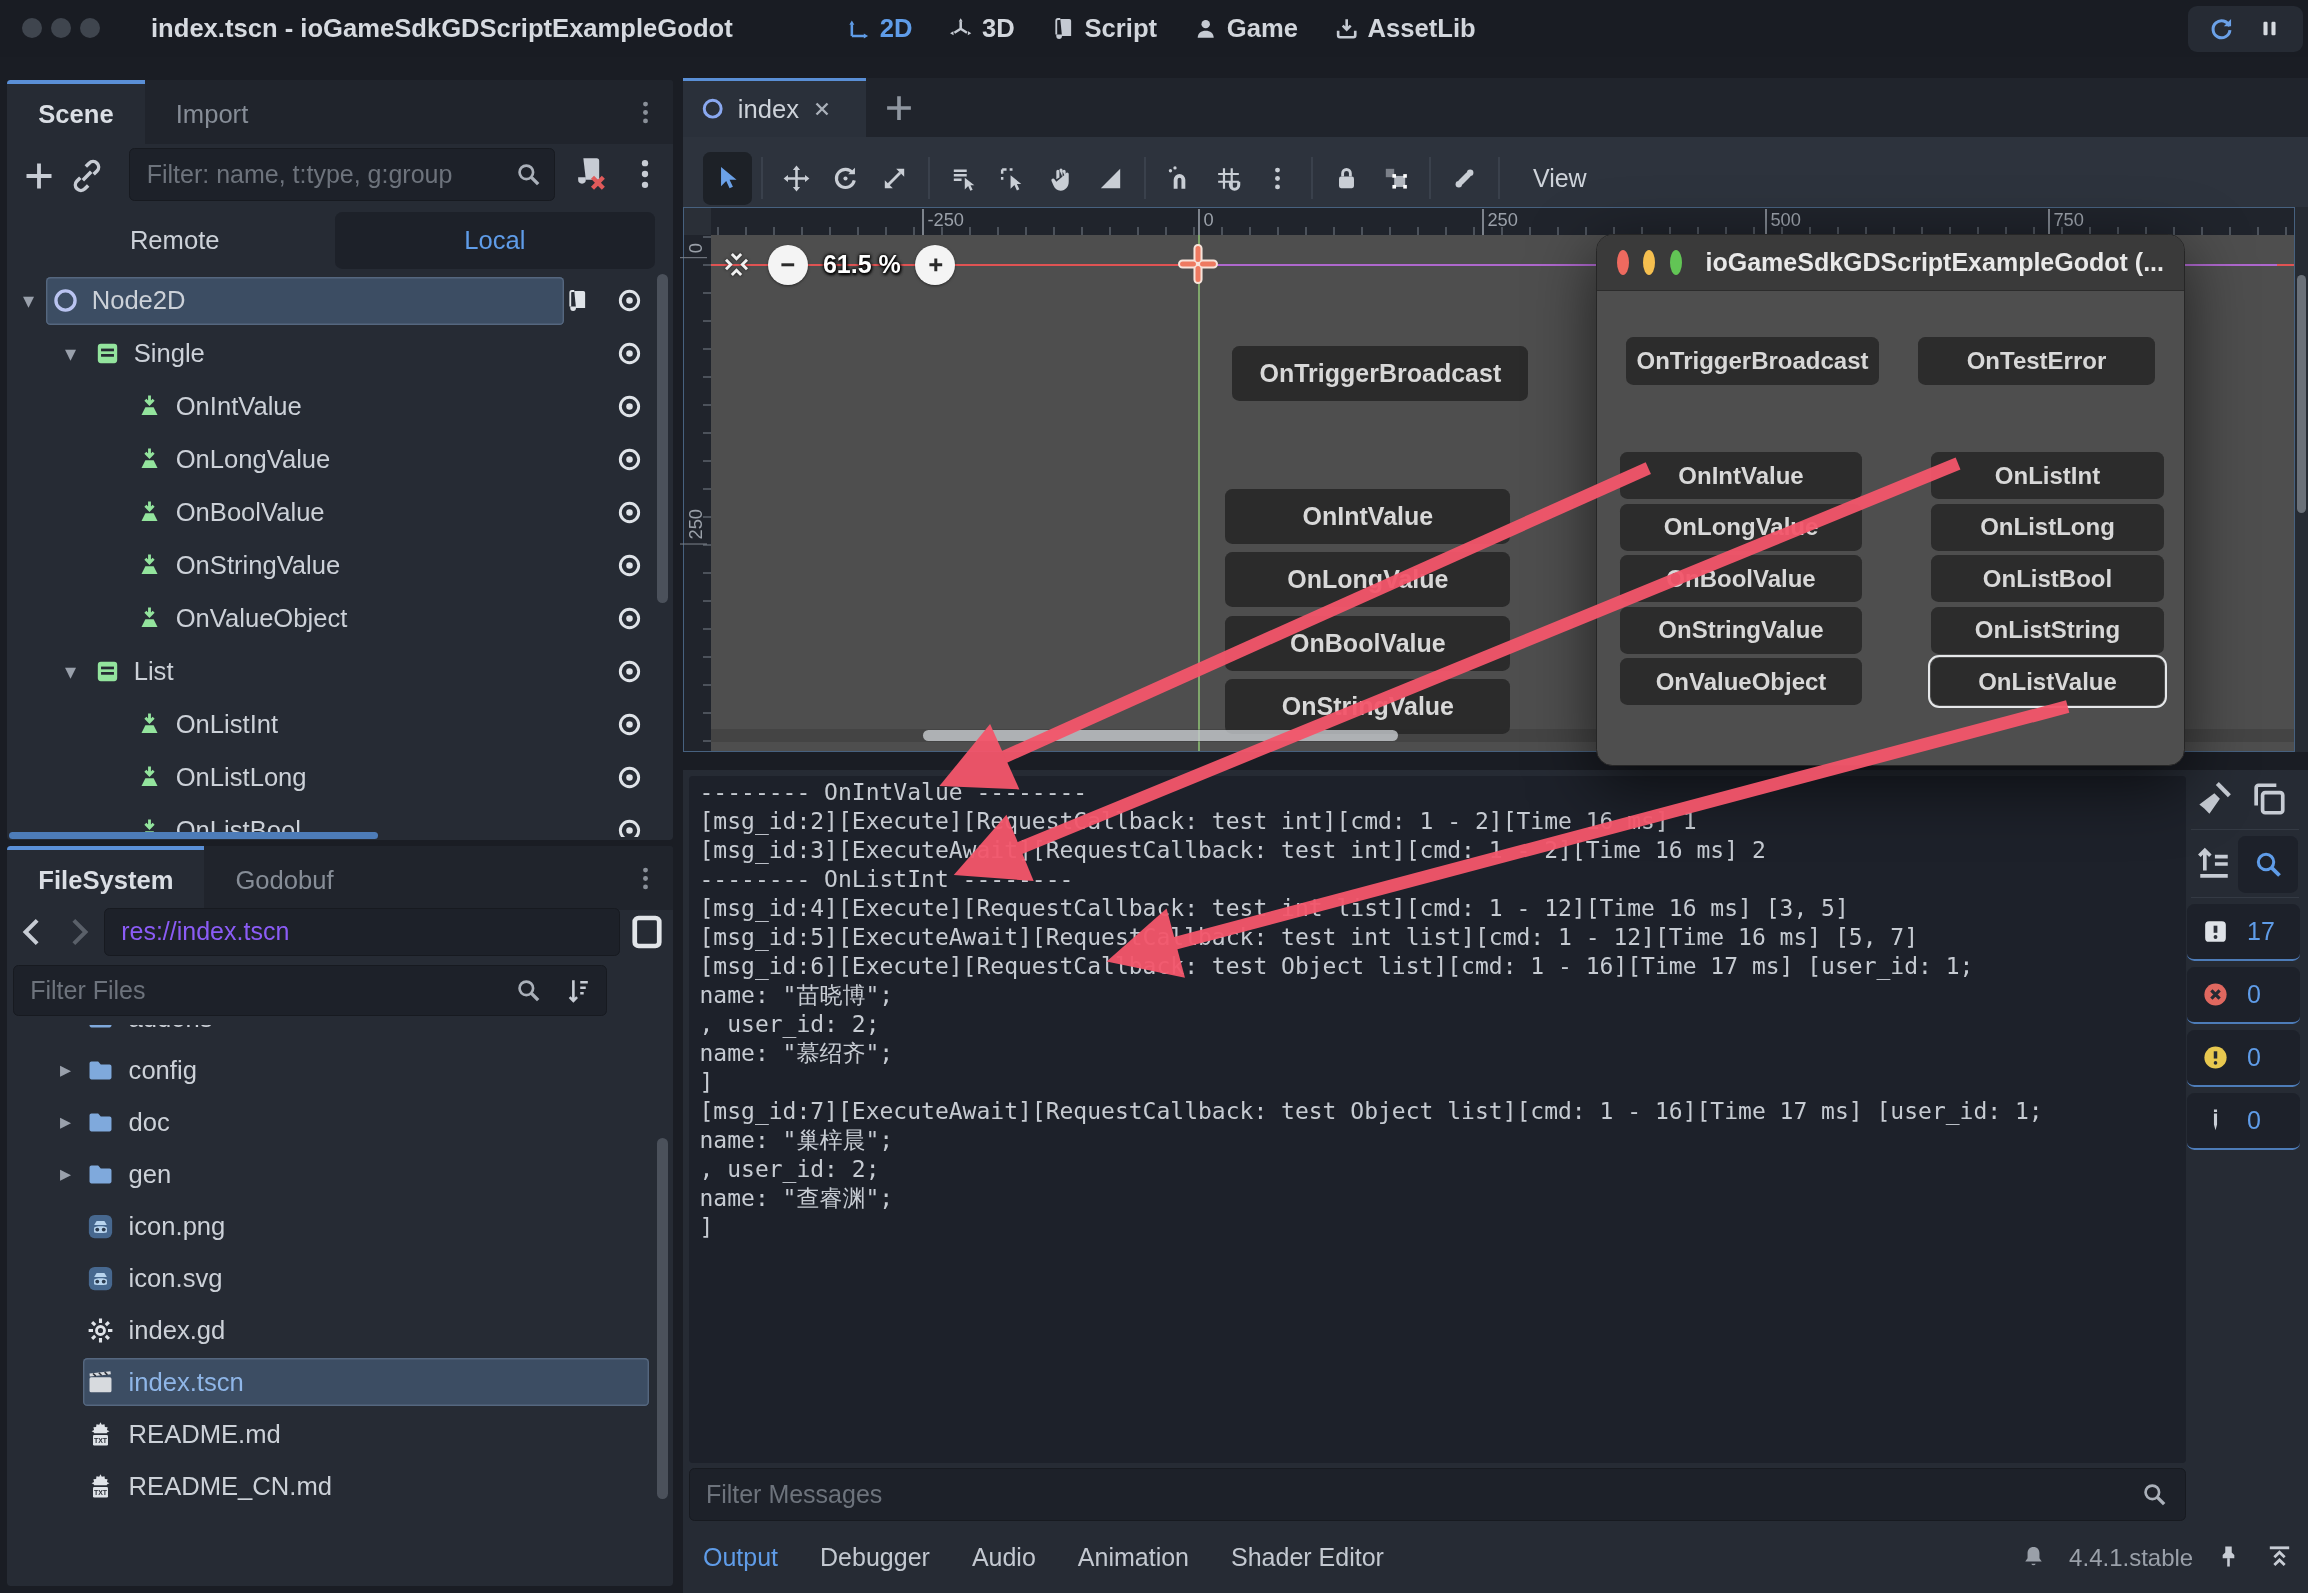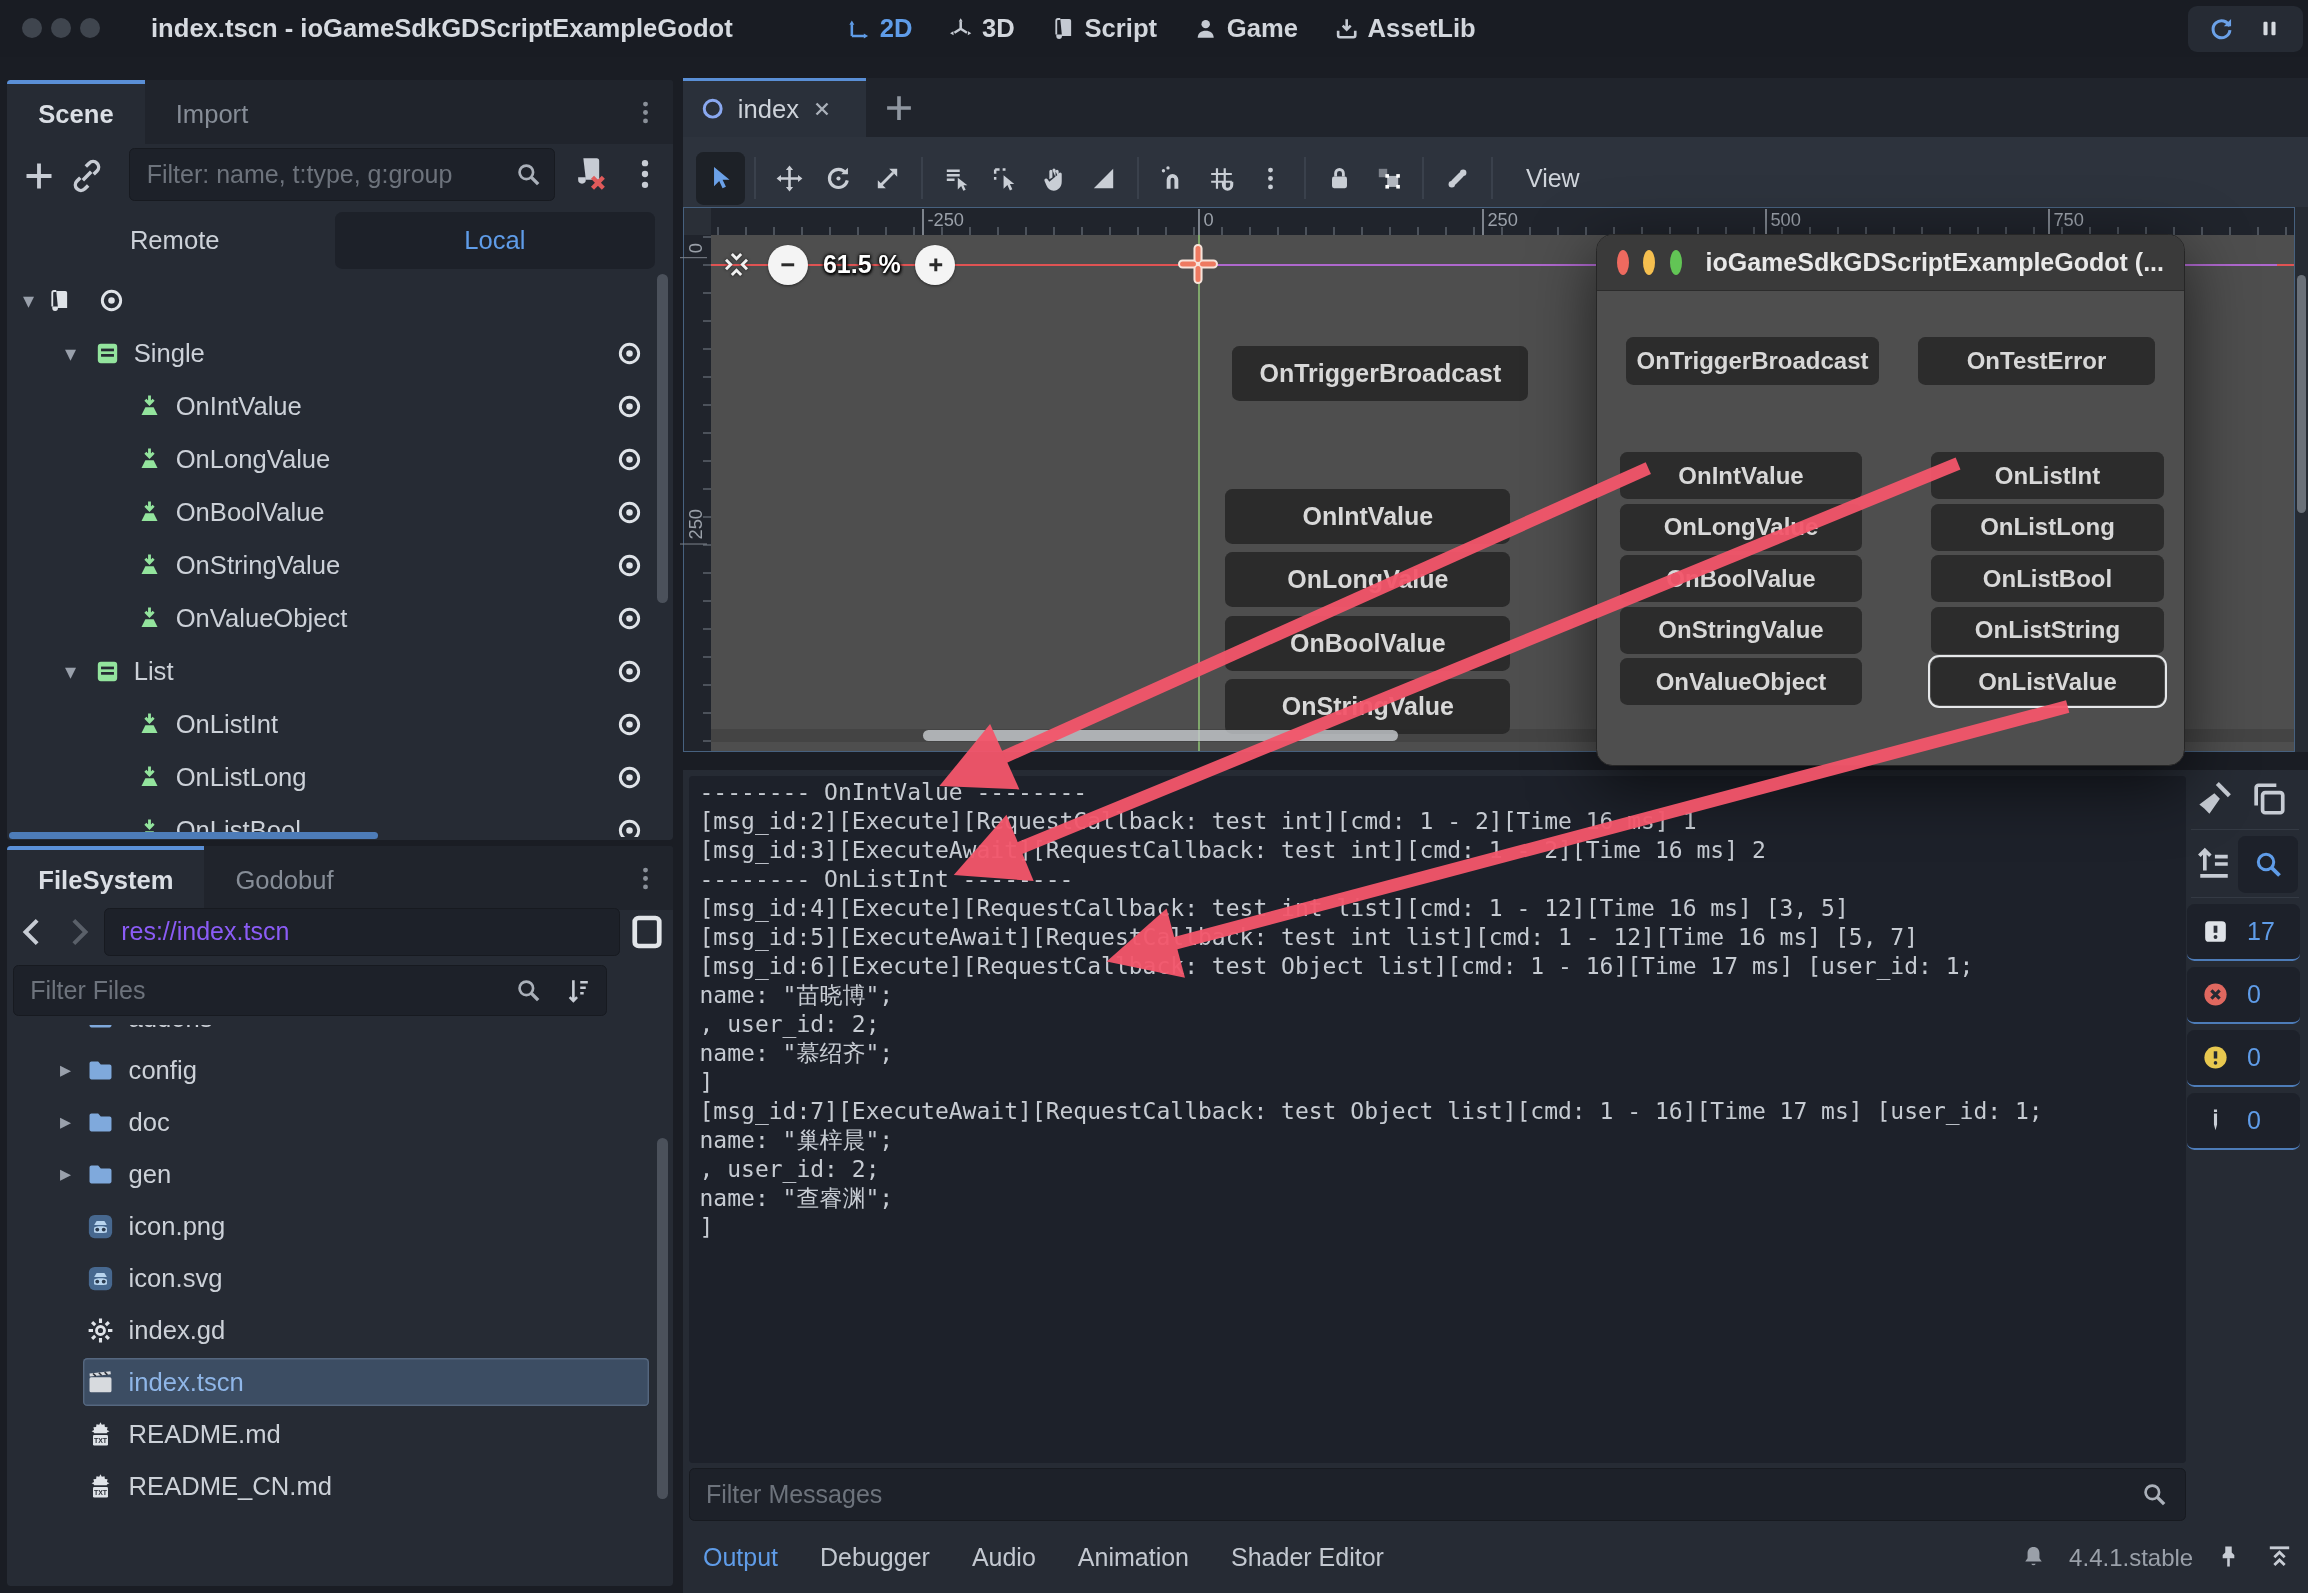--- a/index.html
+++ b/index.html
@@ -74,21 +74,21 @@
 .fi[data-icon=folder]{color:#7fa9dc}
 .fi[data-icon=gear],.fi[data-icon=doctxt]{color:#dfe3e8}
 .fi[data-icon=clapper]{color:#d7dade}
 
 
 .vp-tabs{position:absolute;left:683px;top:78px;right:0;height:59px;background:#20242c}
 .vp-tab{position:absolute;left:0;top:0;width:183px;height:59px;background:#2a303a;border-top:3.7px solid #5a8fd6;display:flex;align-items:center;gap:11px;padding:0 16.4px;font-size:25.6px;color:#ced3da}
 .vp-tab .ic.n2{width:27.4px;height:27.4px;color:#8aa8f0}
 .vp-tab .ic.x{width:24px;height:24px;color:#aab0b9}
 .vp-plus{position:absolute;left:197px;top:11px;width:38px;height:38px;color:#8f96a0}
-.toolbar{position:absolute;left:683px;top:137px;right:0;height:82px;background:#2d333d;display:flex;align-items:center;padding-left:13px}
+.toolbar{position:absolute;left:683px;top:137px;right:0;height:82px;background:#2d333d;display:flex;align-items:center;padding-left:20px}
 .tbtn{width:49px;height:53px;display:flex;align-items:center;justify-content:center;color:#c9ced5}
 .tbtn .ic{width:31px;height:31px}
 .tbtn.active{background:#1d2127;border-radius:7.3px;color:#6ba1e8}
 .tsep{width:1.8px;height:42px;background:#3a414c;margin:0 9.1px}
 .view-menu{font-size:25px;color:#ced3da;padding:0 24px}
 
 
 .canvas-wrap{position:absolute;left:683px;top:207px;width:1612px;height:545px;border:1.8px solid #47617f;background:#20242c}
 .ruler-corner{position:absolute;left:0;top:0;width:27.4px;height:27.4px;background:#2a2f37}
 .ruler-top{position:absolute;left:27.4px;top:0;right:0;height:27.4px;background:#20242c;background-image:repeating-linear-gradient(90deg,#4c525b 0 1.8px,transparent 1.8px 28px);background-size:100% 8.2px;background-repeat:no-repeat;background-position:5.5px 19px}
@@ -309,20 +309,28 @@
           <span>Local</span>
         </div>
 
     </div>
 
     <div class="tree">
 
         <div class="trow sel">
           <span class="indent" style="flex: 0 0 0px;"></span>
           <span class="expander">▾</span>
+          <div class="main">
+            <span class="ic ni" data-icon="node2d">
+              <svg viewBox="0 0 24 24" fill="none">
+                <circle cx="12" cy="12" r="7.4" stroke="currentColor" stroke-width="2.6"></circle>
+              </svg>
+            </span>
+            <span class="tree-label">Node2D</span>
+          </div>
           <span class="ic row-script show" data-icon="script">
             <svg viewBox="0 0 24 24" fill="none">
               <path d="M9 3.5h8A1.5 1.5 0 0 1 18.5 5v13.5h-8z" fill="currentColor"></path>
               <path d="M10.5 18.5a2.5 2.5 0 1 1-5 0V17h5z" fill="currentColor"></path>
               <path d="M5.5 17V5A1.5 1.5 0 0 1 7 3.5h2" stroke="currentColor" stroke-width="1.6"></path>
             </svg>
           </span>
           <span class="ic eye" data-icon="eye">
             <svg viewBox="0 0 24 24" fill="none">
               <circle cx="12" cy="12" r="7.6" stroke="currentColor" stroke-width="2.4"></circle>

